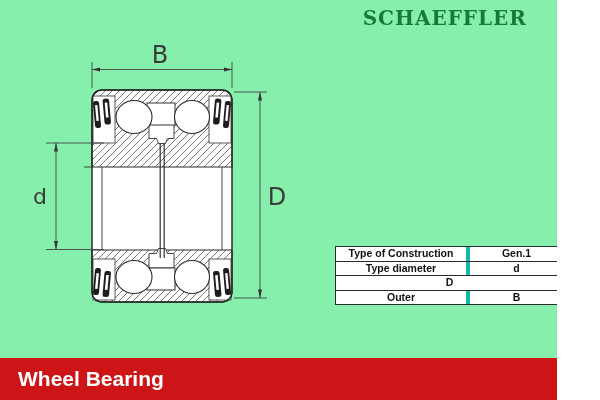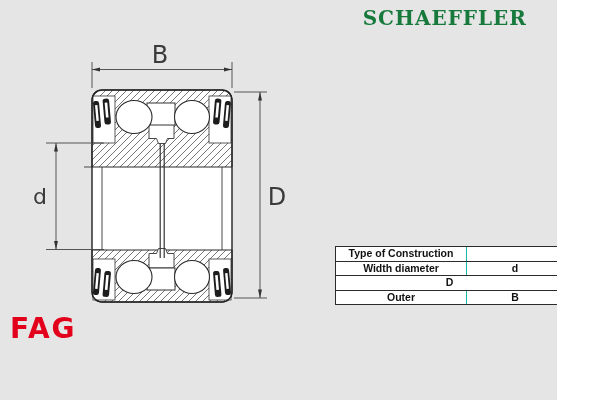--- a/index.html
+++ b/index.html
@@ -1,33 +1,33 @@
 <!DOCTYPE html>
 <html><head>
 <meta charset="utf-8">
 <style>
   html,body{margin:0;padding:0;background:#ffffff;}
-  #page{position:relative;width:557px;height:400px;background:#e5e5e5;overflow:hidden;
+  #page{position:relative;width:557px;height:400px;background:#86efac;overflow:hidden;
         font-family:"Liberation Sans",sans-serif;}
 
   
   .schaeffler{position:absolute;top:6px;right:30px;
     font-family:"DejaVu Serif",serif;font-weight:bold;font-size:20px;
     letter-spacing:1px;color:#17793C;}
 
   
   .drawing{position:absolute;left:20px;top:30px;}
   .dimtxt{font-family:"DejaVu Sans",sans-serif;fill:#3a3a3a;}
 
   
   .spec-table{position:absolute;left:335px;top:246px;width:229px;
     border:1.2px solid #2b2b2b;box-sizing:border-box;background:#fff;}
   .spec-row{display:flex;height:13.5px;line-height:13.5px;border-bottom:1px solid #2b2b2b;}
   .spec-row:last-child{border-bottom:none;}
-  .spec-label{width:130px;border-right:1px solid #14b8a6;text-align:center;
+  .spec-label{width:130px;border-right:4px solid #14b8a6;text-align:center;
     font-size:10.5px;font-weight:bold;color:#111;}
   .spec-value{flex:1;text-align:center;font-size:10.5px;font-weight:bold;color:#111;}
 
   
   .fag{position:absolute;left:10px;top:312px;
     font-family:"DejaVu Sans",sans-serif;font-weight:bold;font-size:28px;
     letter-spacing:2px;color:#E2001A;}
 
   
   .banner{position:absolute;left:0;top:358px;width:600px;height:42px;background:#CD1416;}
@@ -131,30 +131,33 @@
       <line x1="260" y1="92" x2="260" y2="298"></line>
       <polygon points="260,92 258,100.5 262,100.5" fill="#333" stroke="none"></polygon>
       <polygon points="260,298 258,289.5 262,289.5" fill="#333" stroke="none"></polygon>
     </g>
     <text class="dimtxt" x="277" y="205" font-size="24" text-anchor="middle">D</text>
   </svg>
 
   <div class="spec-table">
     <div class="spec-row">
       <div class="spec-label">Type of Construction</div>
+      <div class="spec-value">Gen.1</div>
     </div>
     <div class="spec-row">
-      <div class="spec-label">Width diameter</div>
+      <div class="spec-label">Type diameter</div>
       <div class="spec-value">d</div>
     </div>
     <div class="spec-row">
       <div class="spec-value">D</div>
     </div>
     <div class="spec-row">
       <div class="spec-label">Outer</div>
       <div class="spec-value">B</div>
     </div>
   </div>
 
-  <div class="fag">FAG</div>
 
+  <div class="banner">
+    <div class="banner-title">Wheel Bearing</div>
+  </div>
 
 </div>
 
 </body></html>

